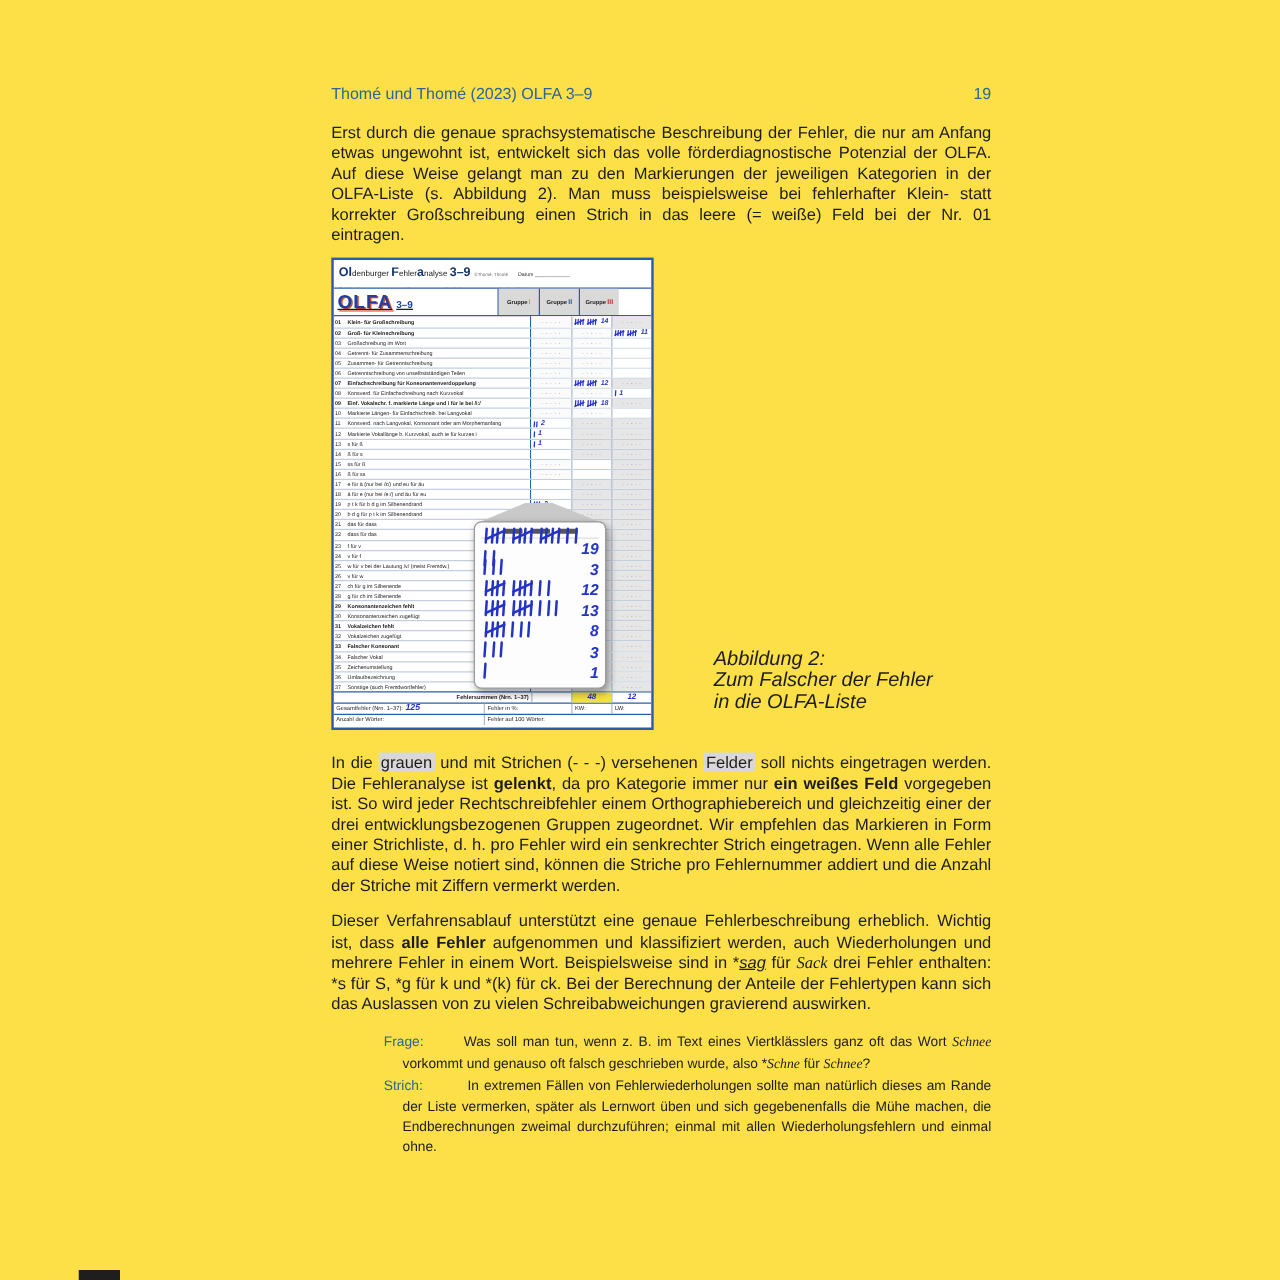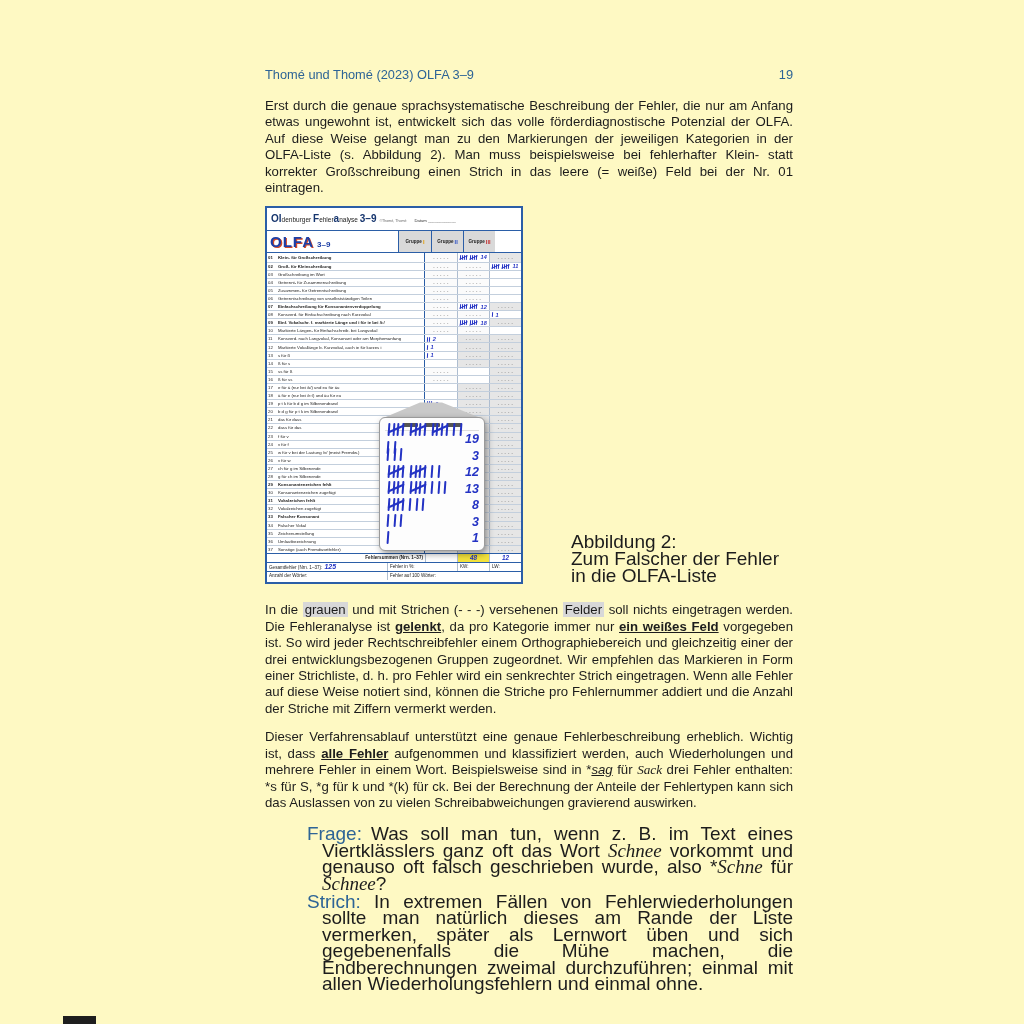--- a/index.html
+++ b/index.html
@@ -1,45 +1,45 @@
 <!DOCTYPE html>
 <html><head>
 <meta charset="utf-8">
 <style>
   :root { --ink:#2433c4; --blue:#2d6496; --formblue:#2b5ea7; }
   * { box-sizing:border-box; margin:0; padding:0; }
   html,body { background:#888; }
-  .page { width:1024px; height:1024px; position:relative; background:#fef9c3; overflow:hidden;
+  .page { width:1024px; height:1024px; position:relative; background:#fde047; overflow:hidden;
           font-family:"Liberation Sans",sans-serif; color:#1c1c1c; }
   .content { position:absolute; left:265px; top:67px; width:528px; }
 
   .running-header { display:flex; justify-content:space-between; color:var(--blue); font-size:12.8px; }
   .body-text { font-size:13.2px; line-height:16.4px; text-align:justify; }
   .p1 { margin-top:16px; }
   .p2 { margin-top:18px; }
   .p3 { margin-top:12px; }
   .hl { background:#d8d8d8; padding:0 2px; }
-  .b  { font-weight:bold;text-decoration:underline; }
+  .b  { font-weight:bold; }
   .it { font-style:italic;font-family:Liberation Serif, serif; }
   .itu { font-style:italic; text-decoration:underline; }
 
   
   .figure-row { display:flex; align-items:flex-end; margin-top:10px; }
   .olfa-form { position:relative; width:258px; height:378px; border:2px solid var(--formblue);
                background:#fff; flex:0 0 auto; overflow:hidden; }
   .fhead { height:23px; padding:3px 4px 0; border-bottom:1px solid var(--formblue); overflow:hidden; }
   .ftitle { line-height:11px; white-space:nowrap; }
   .tb { font-size:10px; font-weight:bold; color:#16356e; }
   .tt { font-size:6.5px; color:#222; }
   .fcopy { font-size:3.6px; color:#666; margin-left:3px; }
   .fdatum { font-size:4.2px; color:#333; margin-left:8px; }
   .fmeta { font-size:4.2px; color:#333; margin-top:3px; white-space:nowrap; }
 
   .fband { display:flex; height:22px; border-bottom:1px solid var(--formblue); }
-  .flogo { width:132px; padding:2px 3px; border-right:1px solid var(--formblue); }
+  .flogo { width:132px; padding:2px 3px; border-right:1px solid var(--formblue);text-decoration:underline; }
   .lmain { font-size:15px; font-weight:800; color:#1d3fa6; letter-spacing:1px;
            text-shadow:1.2px 1.2px 0 #d04a2a; }
   .lsub { font-size:8px; font-weight:bold; color:#1d3fa6; margin-left:3px; }
   .fcolh { display:flex; flex:1; }
   .fcolcell { width:32px; background:#d9d9d9; border-left:1px solid var(--formblue);
               font-size:4.6px; font-weight:bold; display:flex; align-items:center; justify-content:center; gap:1px; }
   .fcolcell:first-child { border-left:none; }
   .fcolcell i { font-style:normal; font-size:5.6px; }
 
   .frow { display:flex; height:8.1px; border-top:1px solid #c3cfdd; align-items:stretch; font-size:4.3px; }
@@ -84,25 +84,25 @@
   .ffsum-label { width:158px; text-align:right; padding-right:2px; font-weight:bold; }
   .ffc { width:32px; border-left:1px solid #aebdd0; height:100%; display:flex; align-items:center; justify-content:center; }
   .ink { color:var(--ink); font-style:italic; font-weight:bold; font-size:6.4px; }
   .yellow { background:#f4e33c; }
   .ffg { width:120px; padding-left:2px; }
   .gv { font-style:italic; font-weight:bold; font-size:7px; color:var(--ink); margin-left:2px; }
   .ffm { width:70px; border-left:1px solid #aebdd0; padding-left:2px; height:100%; display:flex; align-items:center; }
   .ffk { width:32px; border-left:1px solid #aebdd0; padding-left:2px; height:100%; display:flex; align-items:center; }
   .ffm2 { flex:1; border-left:1px solid #aebdd0; padding-left:2px; height:100%; display:flex; align-items:center; }
 
-  .caption { font-size:19px; line-height:17px; margin-left:48px; margin-bottom:0; }
+  .caption { font-style:italic; font-size:16px; line-height:17px; margin-left:48px; margin-bottom:14px; }
 
   
   .qa { margin-top:3px; }
-  .qa p { font-size:19px; line-height:16.4px; text-align:justify; margin:15px 0 0 57px; text-indent:-15px; }
+  .qa p { font-size:11px; line-height:16.4px; text-align:justify; margin:15px 0 0 57px; text-indent:-15px; }
   .qa p + p { margin-top:2px; }
   .qlabel { display:inline-block; color:var(--blue); text-indent:0; }
   .qlabel.frage { width:64px; }
   .qlabel.antwort { width:67px; }
 
   .artifact { position:absolute; left:63px; top:1016px; width:33px; height:8px; background:#1e1e1e; }
 </style>
 </head>
 <body>
 

